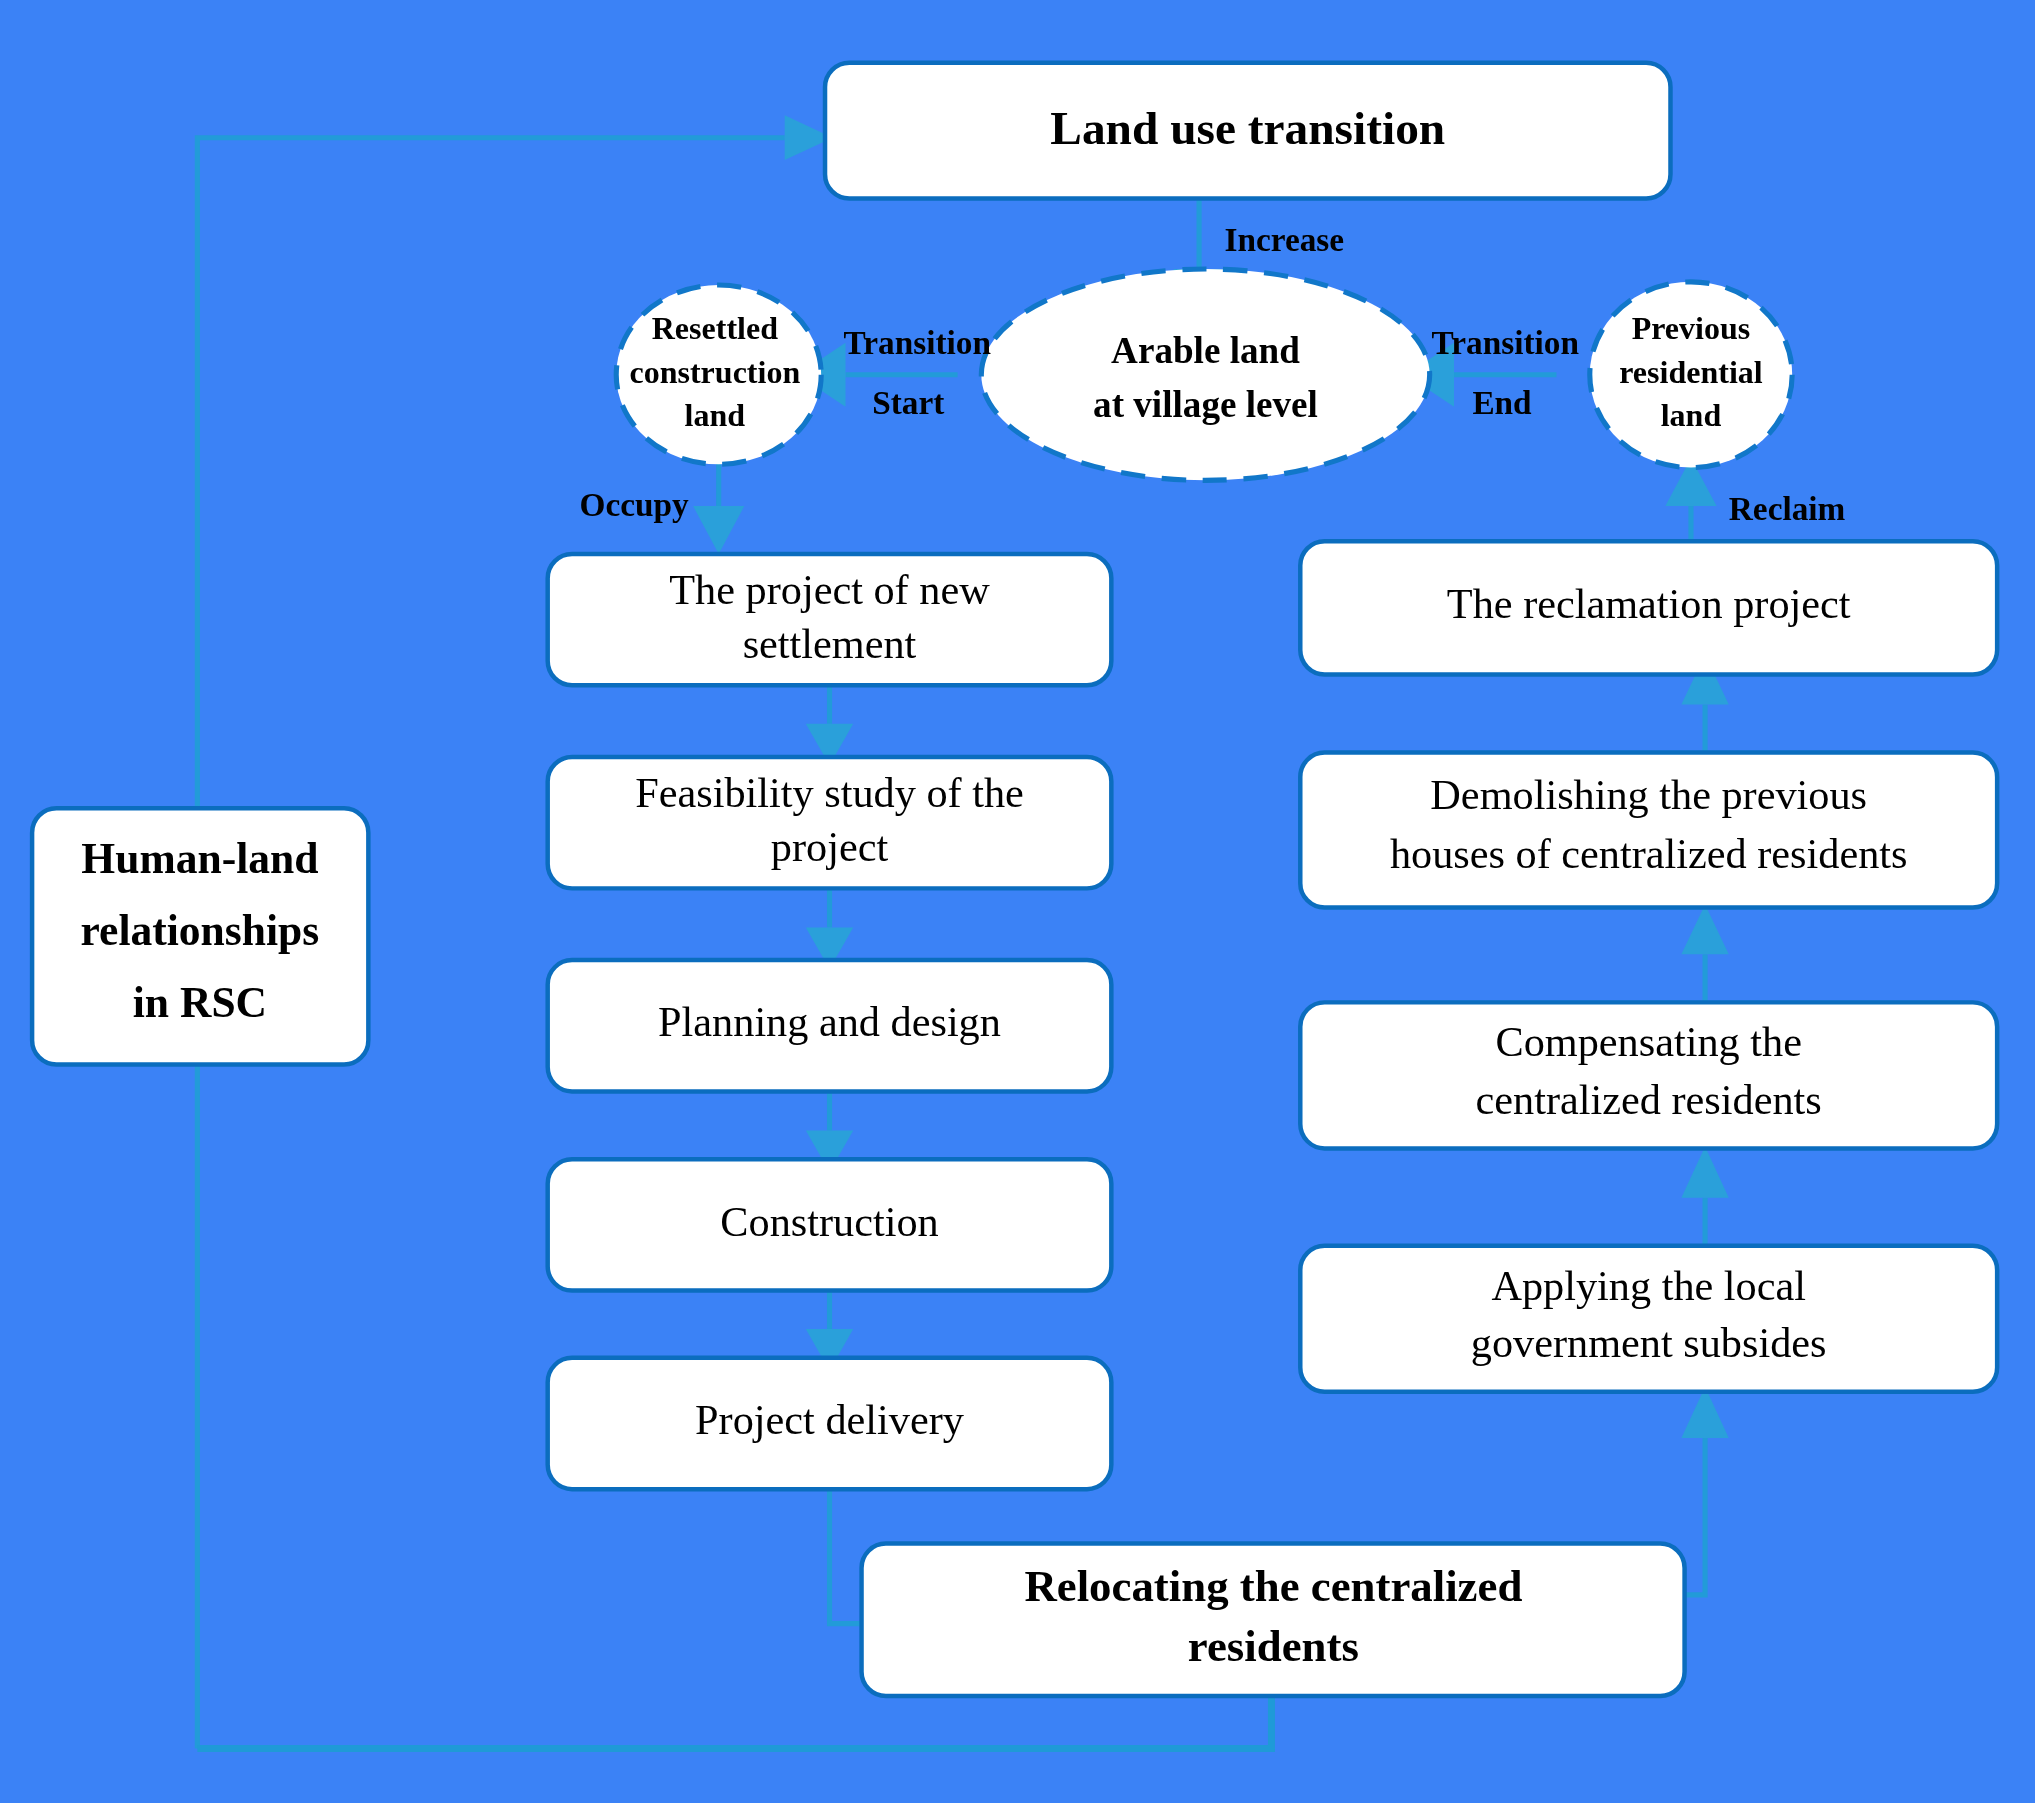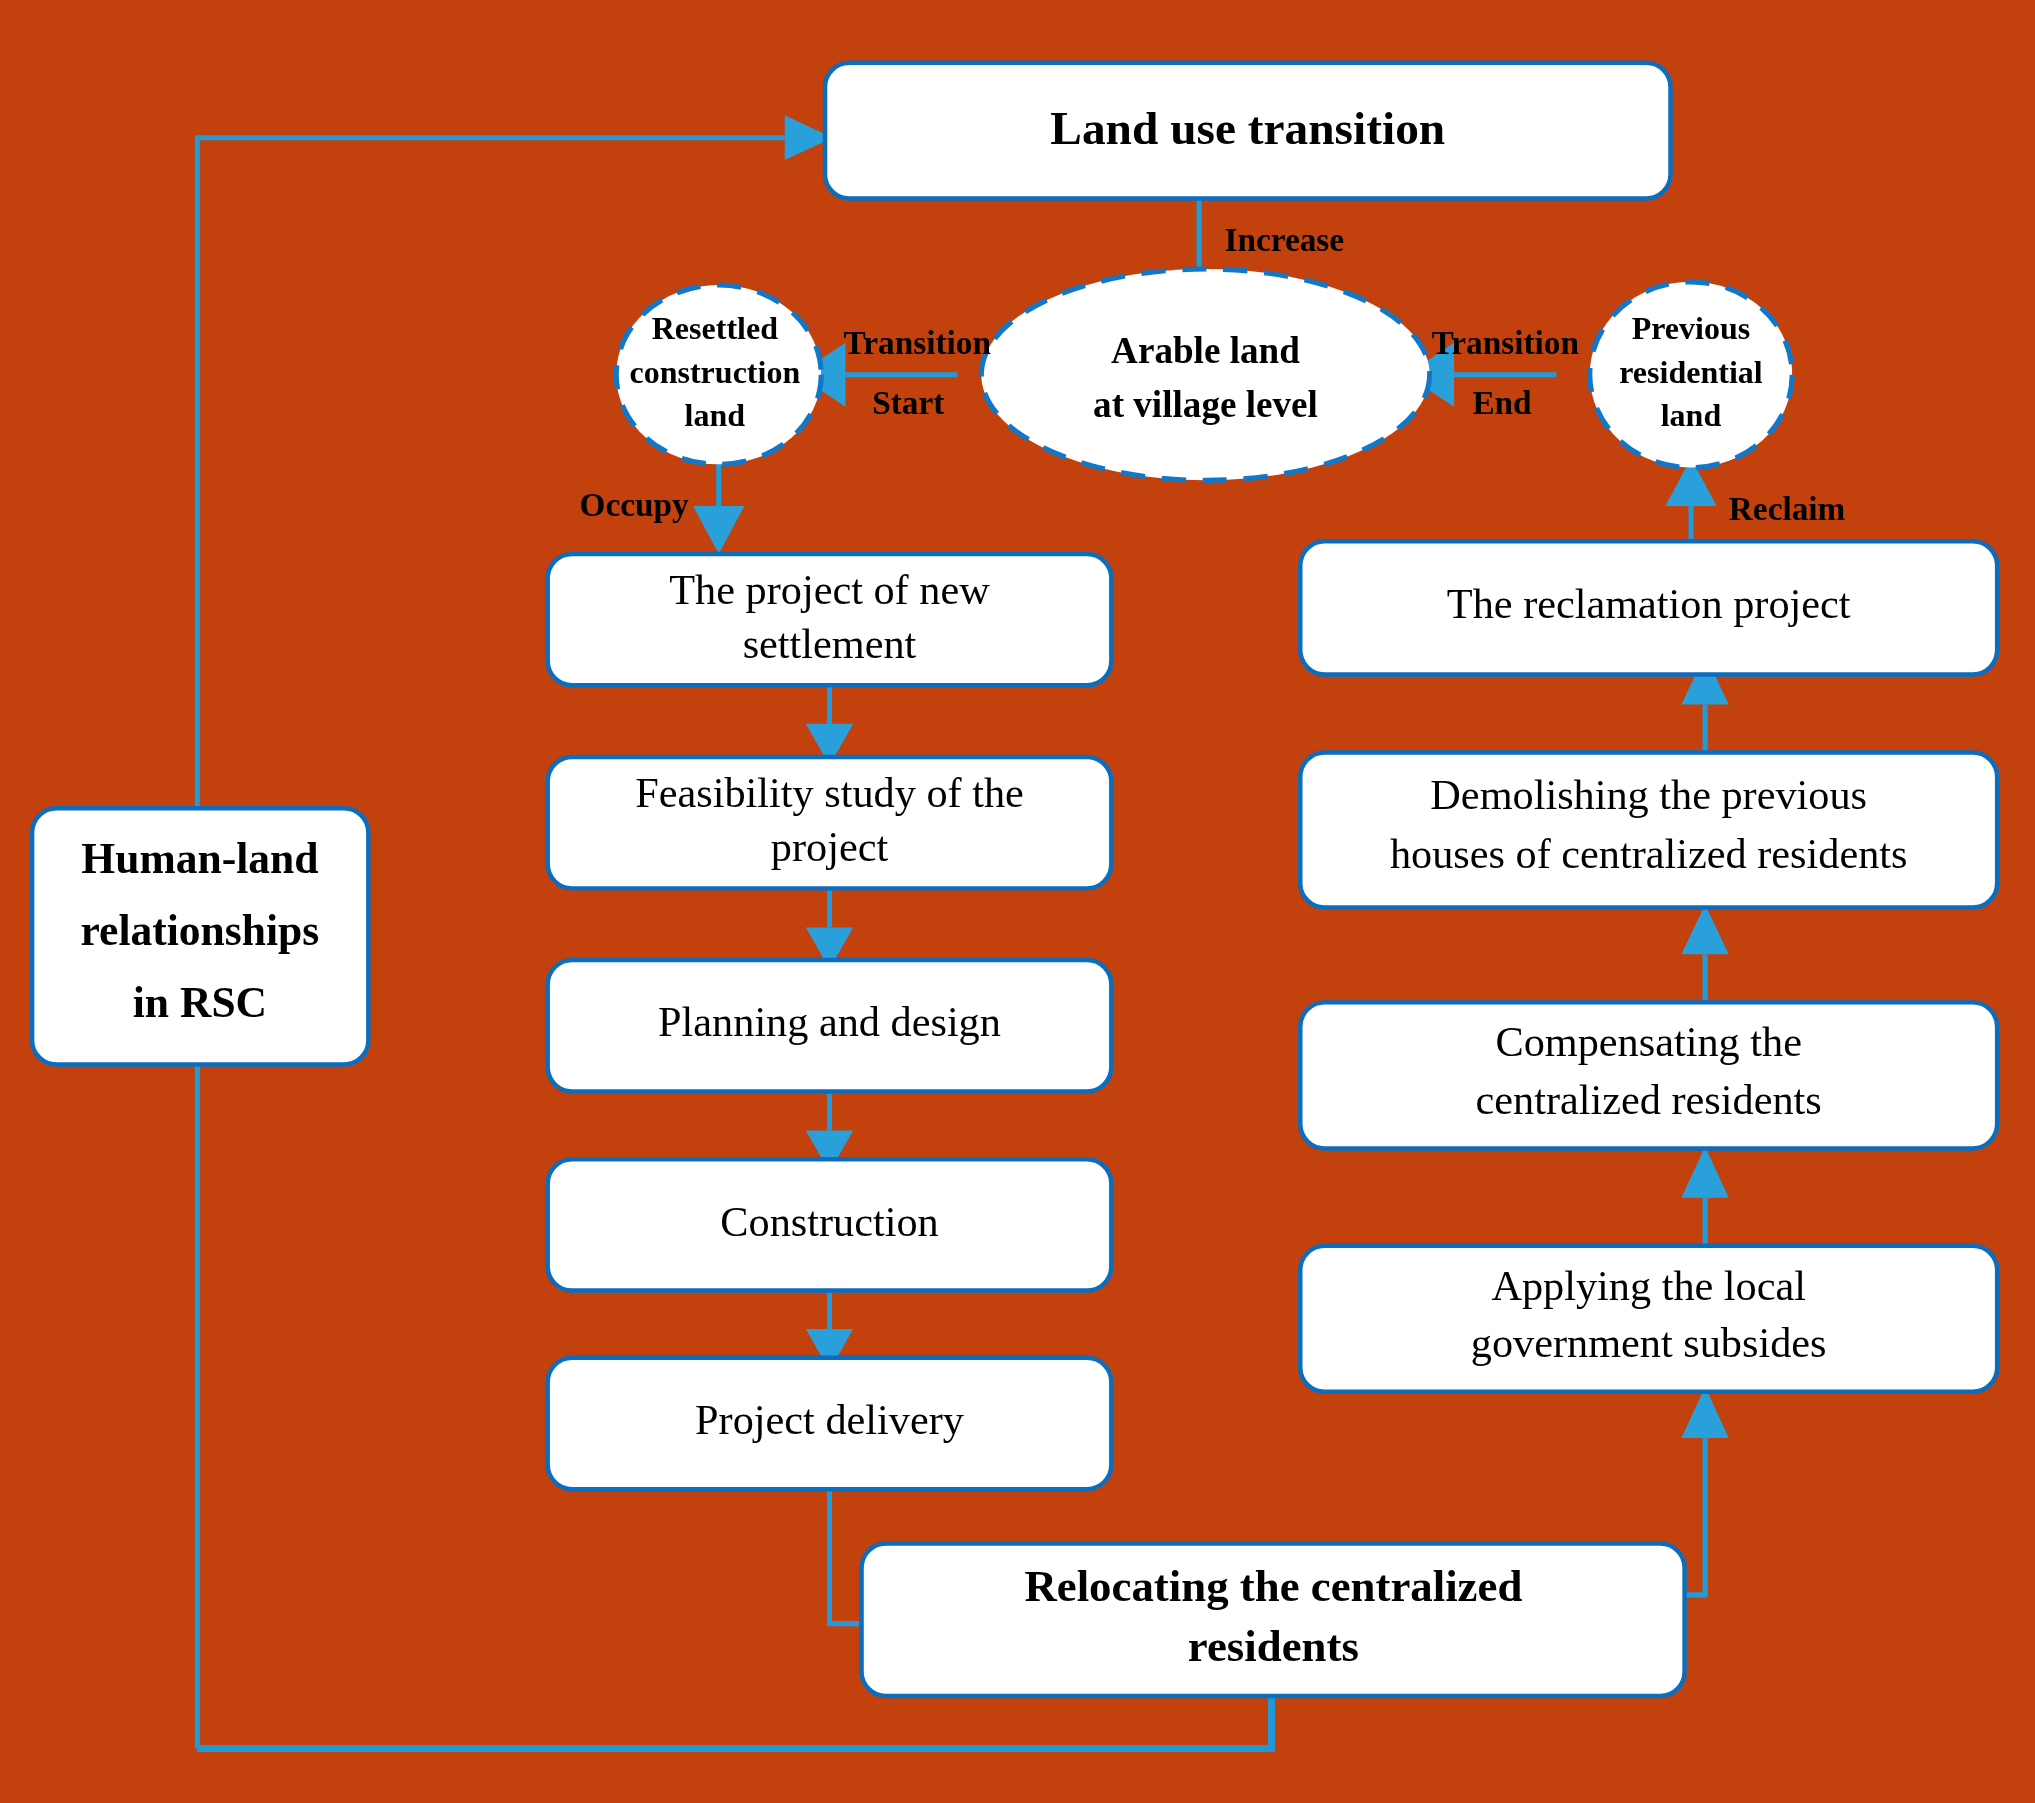--- a/index.html
+++ b/index.html
@@ -4,21 +4,21 @@
 <style>
   html, body {
     margin: 0;
     padding: 0;
     background: #ffffff;
   }
   #stage {
     position: relative;
     width: 2035px;
     height: 1803px;
-    background: #c2410c;
+    background: #3b82f6;
     font-family: "Liberation Serif", "DejaVu Serif", serif;
     overflow: hidden;
   }
   svg#flow {
     position: absolute;
     top: 0; left: 0;
     width: 2035px;
     height: 1803px;
   }
   .node-box {

